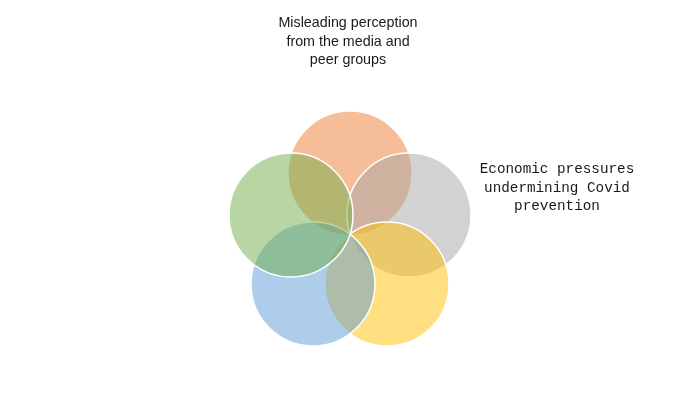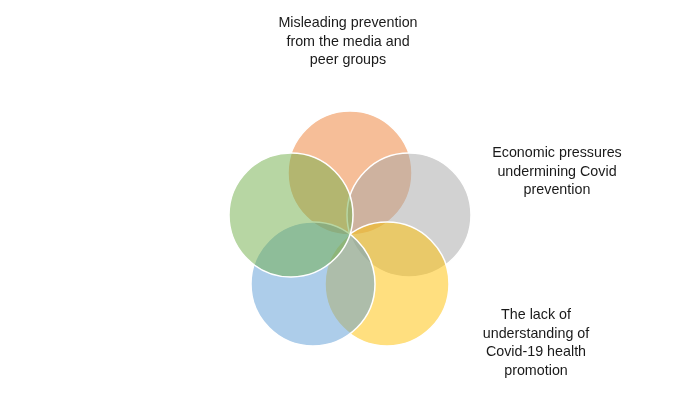--- a/index.html
+++ b/index.html
@@ -25,45 +25,41 @@
     transform: translateX(-50%);
     text-align: center;
     white-space: pre-line;
     font-size: 14.3px;
     line-height: 18.5px;
     color: #1a1a1a;
     width: 230px;
   }
   .label-top         { left: 348px; top: 13px;  }
   .label-upper-left  { left: 141px; top: 131px; }
-  .label-upper-right { left: 557px; top: 143px; }
+  .label-upper-right { left: 557px; top: 160px; font-family: Liberation Mono, monospace; }
   .label-lower-right { left: 536px; top: 305px; }
   .label-lower-left  { left: 167px; top: 305px; }
 </style>
 </head>
 <body>
 
 <div class="figure">
 
   <svg class="venn-svg" width="700" height="400" viewBox="0 0 700 400">
       <circle cx="350" cy="173" r="62" fill="#ED7D31" fill-opacity="0.5" stroke="#ffffff" stroke-width="1.5"></circle>
       <circle cx="409" cy="215" r="62" fill="#A5A5A5" fill-opacity="0.5" stroke="#ffffff" stroke-width="1.5"></circle>
       <circle cx="387" cy="284" r="62" fill="#FFC000" fill-opacity="0.5" stroke="#ffffff" stroke-width="1.5"></circle>
       <circle cx="313" cy="284" r="62" fill="#5B9BD5" fill-opacity="0.5" stroke="#ffffff" stroke-width="1.5"></circle>
       <circle cx="291" cy="215" r="62" fill="#70AD47" fill-opacity="0.5" stroke="#ffffff" stroke-width="1.5"></circle>
     </svg>
 
-  <div class="venn-label label-top">Misleading prevention
+  <div class="venn-label label-top">Misleading perception
 from the media and
 peer groups</div>
 
 
   <div class="venn-label label-upper-right">Economic pressures
 undermining Covid
 prevention</div>
 
-  <div class="venn-label label-lower-right">The lack of
-understanding of
-Covid-19 health
-promotion</div>
 
 
 </div>
 
 </body></html>

